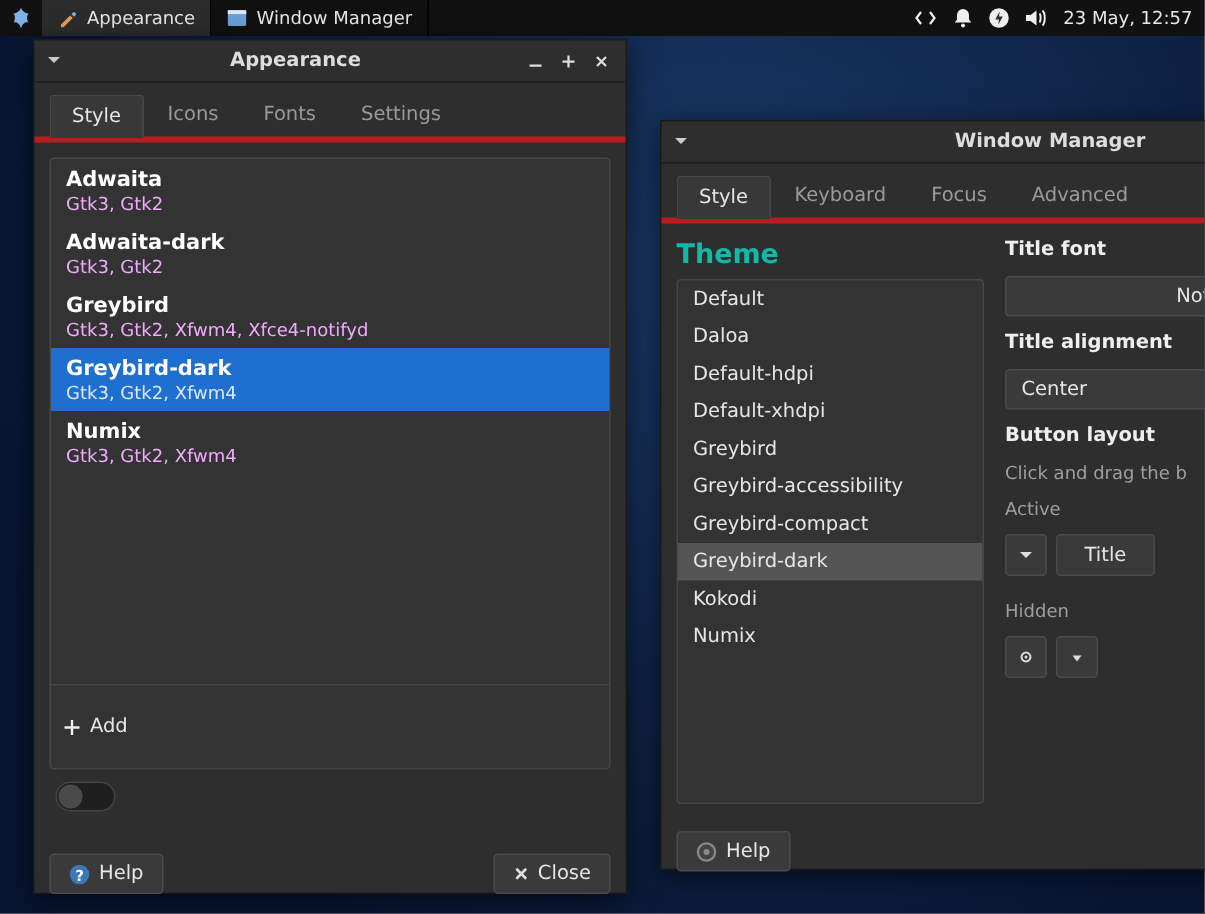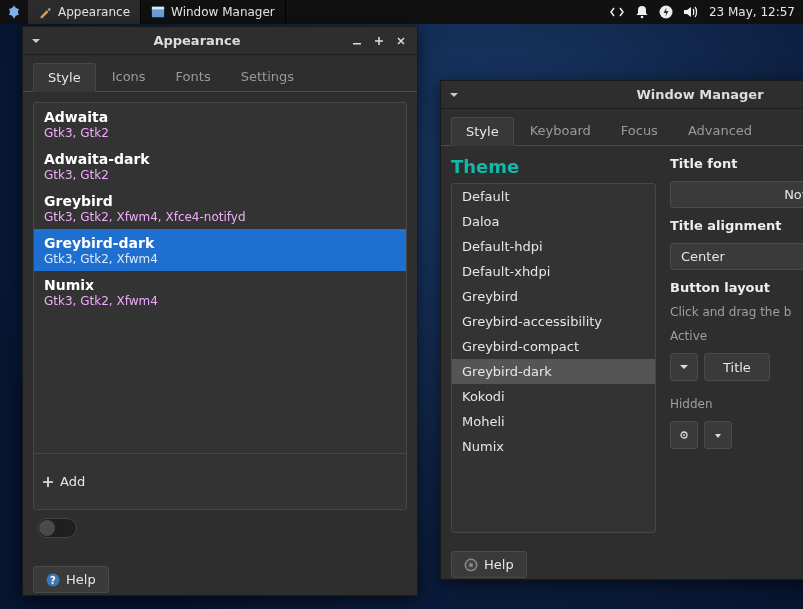--- a/index.html
+++ b/index.html
@@ -22,21 +22,21 @@
   .panel .spacer { flex:1; }
   .panel .tray { display:flex; align-items:center; gap:10px; padding-right:8px; }
   .icon { display:inline-flex; align-items:center; justify-content:center; }
   .icon svg { display:block; }
   
   .window { position:absolute; background:#2e2e2e; border:1px solid #1a1a1a; box-shadow:0 4px 18px rgba(0,0,0,.6); }
   .titlebar { height:28px; display:flex; align-items:center; padding:0 8px; gap:6px; border-bottom:1px solid #1f1f1f; }
   .titlebar .title { flex:1; text-align:center; font-weight:bold; font-size:13px; color:#ddd; }
   .titlebar .winmenu { width:14px;height:14px; }
   .winbtn { width:16px; height:16px; display:flex; align-items:center; justify-content:center; cursor:default; }
-  .tabs { display:flex; gap:2px; padding: 8px 10px 0 10px; border-bottom:1px solid #b91c1c; }
+  .tabs { display:flex; gap:2px; padding: 8px 10px 0 10px; border-bottom:4px solid #b91c1c; }
   .tab { padding:6px 14px; color:#9a9a9a; font-size:13px; }
   .tab.active { background:#383838; color:#e6e6e6; border:1px solid #474747; border-bottom:1px solid #383838; border-radius:3px 3px 0 0; margin-bottom:-1px; }
   .client { padding:10px; }
   .btn { background:#3a3a3a; border:1px solid #4b4b4b; border-radius:3px; padding:5px 12px; display:inline-flex; align-items:center; gap:6px; color:#e6e6e6; font-size:13px; }
   .footer { display:flex; padding:8px 10px; gap:8px; }
   
   #app-window { left:22px; top:26px; width:396px; height:570px; }
   .style-list { border:1px solid #474747; border-radius:3px; background:#333; overflow:hidden; }
   .style-scroll { height:350px; overflow:auto; }
   .style-item { padding:6px 10px 5px 10px; }
@@ -141,21 +141,20 @@
       <div class="theme-list" id="theme-list">
           <div class="theme-item">Default</div>
           <div class="theme-item">Daloa</div>
           <div class="theme-item">Default-hdpi</div>
           <div class="theme-item">Default-xhdpi</div>
           <div class="theme-item">Greybird</div>
           <div class="theme-item">Greybird-accessibility</div>
           <div class="theme-item">Greybird-compact</div>
           <div class="theme-item selected">Greybird-dark</div>
           <div class="theme-item">Kokodi</div>
-          <div class="theme-item">Moheli</div>
           <div class="theme-item">Numix</div>
         </div>
     </div>
     <div class="wm-right">
       <div class="heading">Title font</div>
       <div class="field" style="text-align:center;">Noto</div>
 
       <div class="heading">Title alignment</div>
       <div class="field">Center</div>
 
@@ -269,14 +268,22 @@
     <span class="btn">
       <span class="icon">
           <svg width="14" height="14" viewBox="0 0 14 14">
             <circle cx="7" cy="7" r="6.5" fill="#3b78b5"></circle>
             <text x="7" y="11" text-anchor="middle" font-size="10" fill="#fff" font-weight="bold">?</text>
           </svg>
         </span>
       <span>Help</span>
     </span>
     <span style="flex:1"></span>
+    <span class="btn">
+      <span class="icon">
+          <svg width="11" height="11" viewBox="0 0 10 10">
+            <path d="M2 2l6 6M8 2l-6 6" stroke="#ddd" stroke-width="1.6"></path>
+          </svg>
+        </span>
+      <span>Close</span>
+    </span>
   </div>
 </div>
 
 </body></html>

